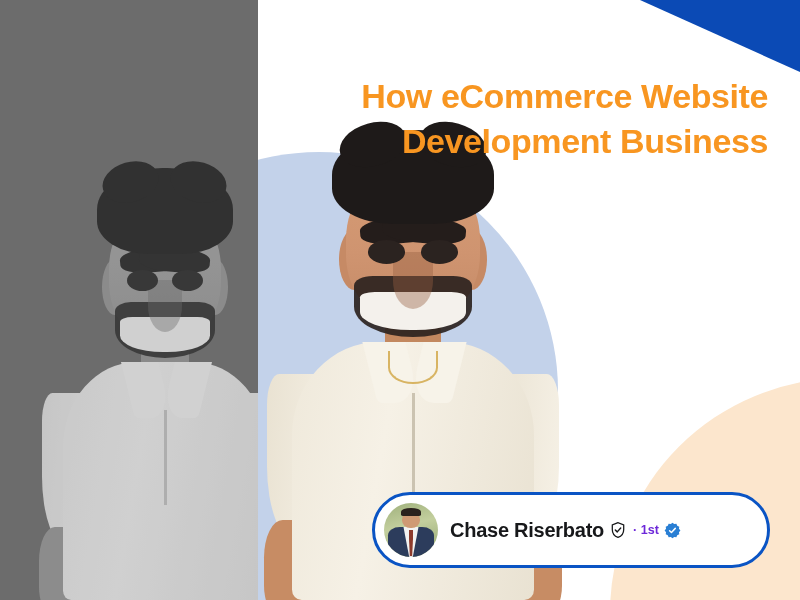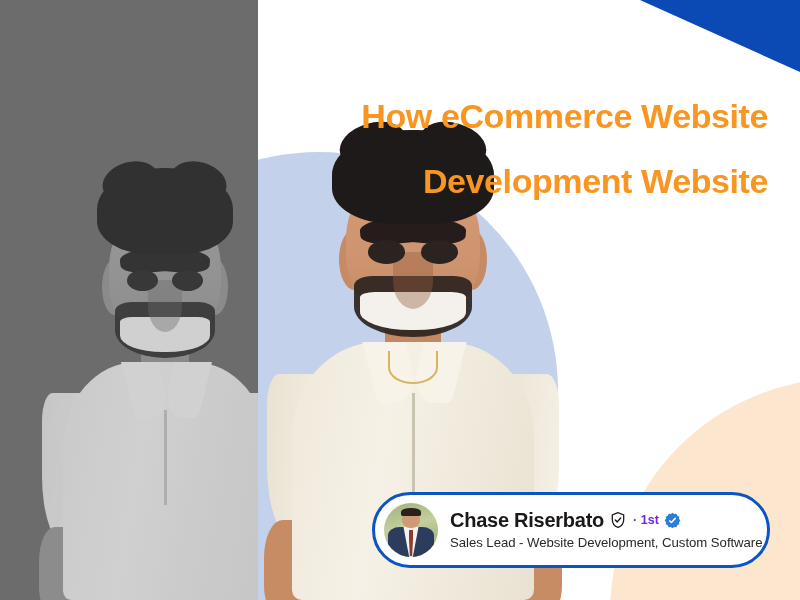--- a/index.html
+++ b/index.html
@@ -169,21 +169,21 @@
     right:32px; top:74px;
     width:470px;
     text-align:right;
     color:#f89621;
     font-weight:bold;
     font-size:34px;
     line-height:45px;
     letter-spacing:-0.4px;
     font-family:"Liberation Sans", sans-serif;
   }
-  #headline .hl-line { display:block; white-space:nowrap;margin-top:20px; }
+  #headline .hl-line { display:block; white-space:nowrap; }
 
   
   #profile-card {
     position:absolute;
     left:372px; top:492px;
     width:398px; height:76px;
     background:#ffffff;
     border:3px solid #0a54c4;
     border-radius:38px;
     display:flex;
@@ -284,21 +284,21 @@
     <div class="p-nose"></div>
     <div class="p-brow l"></div>
     <div class="p-brow r"></div>
     <div class="p-eye l"></div>
     <div class="p-eye r"></div>
     <div class="p-hair"></div>
   </div>
 
   <div id="headline">
     <span class="hl-line">How eCommerce Website</span>
-    <span class="hl-line">Development Website</span>
+    <span class="hl-line">Development Business</span>
   </div>
 
   <div id="profile-card">
 
     <div id="profile-avatar">
       <div class="av-suit"></div>
       <div class="av-shirt"></div>
       <div class="av-tie"></div>
       <div class="av-head"></div>
       <div class="av-hair"></div>
@@ -315,17 +315,16 @@
         </svg>
 
         <span id="profile-degree">· 1st</span>
 
         <svg class="badge-svg" width="17" height="17" viewBox="0 0 24 24">
           <path fill="#2a7fd4" d="M12 .9l2.37 2.05 3.1-.45 1.2 2.9 2.9 1.2-.45 3.1L23.17 12l-2.05 2.3.45 3.1-2.9 1.2-1.2 2.9-3.1-.45L12 23.1l-2.37-2.05-3.1.45-1.2-2.9-2.9-1.2.45-3.1L.83 12l2.05-2.3-.45-3.1 2.9-1.2 1.2-2.9 3.1.45z"></path>
           <path d="M7.9 12.3l2.6 2.6 5.4-5.9" fill="none" stroke="#ffffff" stroke-width="2.1" stroke-linecap="round" stroke-linejoin="round"></path>
         </svg>
       </div>
 
-      <div id="profile-subtitle">Sales Lead - Website Development, Custom Software</div>
     </div>
   </div>
 
 </div>
 
 </body></html>

